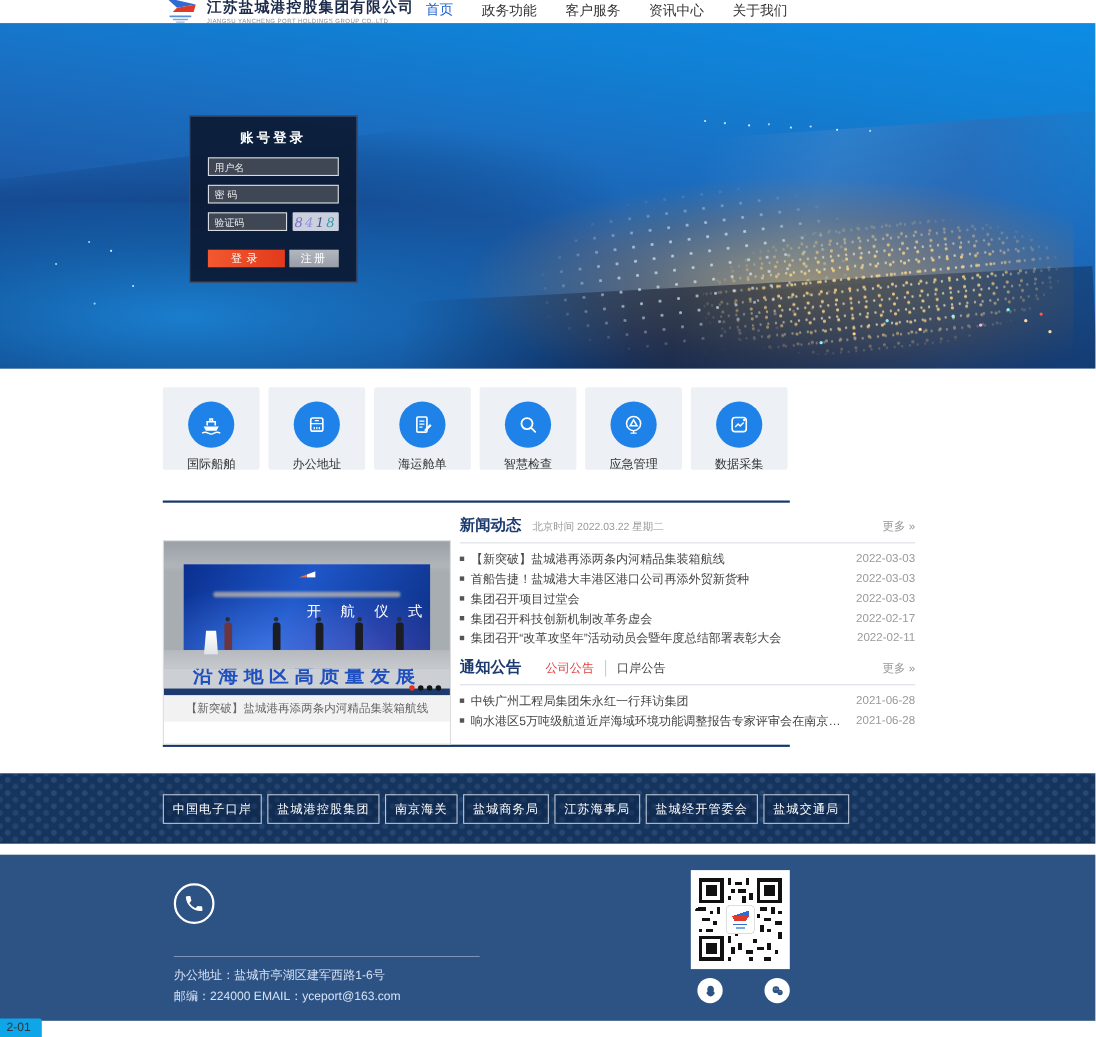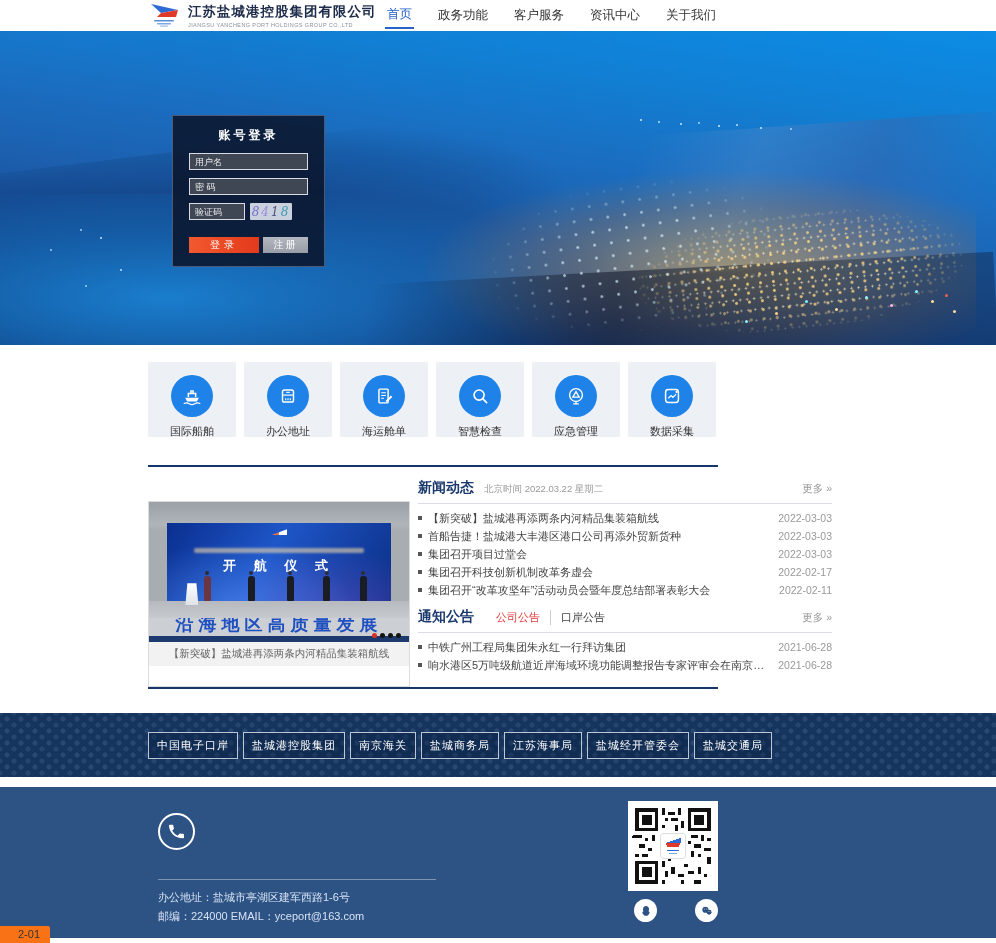--- a/index.html
+++ b/index.html
@@ -3,21 +3,21 @@
 <meta charset="utf-8">
 <style>
   * { box-sizing: border-box; margin: 0; padding: 0; }
   body {
     width: 996px; height: 943px; position: relative; overflow: hidden;
     background: #fff; font-family: "Liberation Sans", sans-serif; color: #333;
   }
   .content { width: 570px; margin-left: 148px; }
 
   
-  .header { height: 31px; background: #fff; display: flex; align-items: center; }
+  .header { height: 21px; background: #fff; display: flex; align-items: center; }
   .header-inner { display: flex; align-items: center; justify-content: space-between; }
   .logo { display: flex; align-items: center; gap: 6px; }
   .logo-text .cn { font-family: "DejaVu Serif", serif; font-weight: bold; font-size: 13.5px; color: #1c2b4a; letter-spacing: 1px; }
   .logo-text .en { font-size: 5.5px; color: #8a8f99; letter-spacing: 0.4px; margin-top: 1px; }
   .nav { display: flex; gap: 22px; align-items: center; }
   .nav-item { font-size: 12.5px; color: #333; cursor: pointer; padding: 4px 2px; }
   .nav-item.active { color: #2563c8; border-bottom: 2px solid #2563c8; }
 
   
   .hero { position: relative; height: 314px; overflow: hidden;
@@ -54,21 +54,21 @@
       -140px 6px 0 #7ef0ff, -170px 18px 0 #ffcf8a, 8px 16px 0 #ffd9a0, -200px 26px 0 #8ef2ff; }
 
   
   .login-panel { position: absolute; left: 172px; top: 84px; width: 153px; height: 152px;
     background: rgba(10,22,44,0.88); border: 1px solid #4a5a78; padding: 11px 16px 0; }
   .login-title { text-align: center; color: #fff; font-size: 12px; font-weight: bold; letter-spacing: 3px; margin-bottom: 9px; font-family: Liberation Serif, serif; }
   .login-input { display: block; width: 119px; height: 17px; background: #3f4654; border: 1px solid #d8dce2;
     color: #f2f2f2; font-size: 9px; padding: 0 5px; margin-bottom: 8px; outline: none; }
   .login-input::placeholder { color: #eaeaea; }
   .captcha-row { display: flex; gap: 5px; }
-  .captcha-row .login-input { width: 56px; }
+  .captcha-row .login-input { width: 72px; }
   .captcha-box { width: 42px; height: 17px; background: #c9d0de; border-radius: 1px; display: flex;
     align-items: center; justify-content: center; font-family: "DejaVu Serif", serif; font-style: italic;
     font-size: 12px; letter-spacing: 2px; cursor: pointer; }
   .btn-row { display: flex; justify-content: space-between; margin-top: 9px; }
   .btn-login { width: 70px; height: 16px; border: none; color: #fff; font-size: 10px; letter-spacing: 4px;
     background: linear-gradient(90deg, #f2592f, #e23a1d); cursor: pointer; }
   .btn-register { width: 45px; height: 16px; border: none; color: #fff; font-size: 10px; letter-spacing: 2px;
     background: linear-gradient(180deg, #b3b8c0, #979ca6); cursor: pointer; }
 
   
@@ -87,22 +87,22 @@
   .slide { position: relative; width: 260px; height: 140px; overflow: hidden;
     background: linear-gradient(180deg, #9aa0a6 0%, #b0b5ba 16%, #a8adb2 20%); }
   .slide .backdrop { position: absolute; left: 7%; right: 7%; top: 15%; height: 56%;
     background: radial-gradient(ellipse at 30% 110%, rgba(90,150,255,0.5), transparent 55%),
       radial-gradient(ellipse at 75% 120%, rgba(140,90,220,0.4), transparent 50%),
       linear-gradient(120deg, #0a2f8f, #1e56c8 45%, #0c2f86); }
   .slide .backdrop .mini-logo { position: absolute; left: 50%; top: 8%; width: 16px; height: 6px; transform: translateX(-50%);
     background: linear-gradient(90deg, #e8734a 50%, #fff 50%); clip-path: polygon(0 100%, 100% 0, 100% 100%); }
   .slide .line-blur { position: absolute; left: 12%; right: 12%; top: 32%; height: 5px; border-radius: 2px;
     background: rgba(255,225,170,0.55); filter: blur(1px); }
-  .slide-heading { position: absolute; left: 0; right: 0; top: 44%; text-align: center; color: #fff;
-    font-size: 13px; font-weight: bold; letter-spacing: 7px; }
+  .slide-heading { position: absolute; left: 0; right: 0; top: 44%; text-align: right; color: #fff;
+    font-size: 13px; font-weight: normal; letter-spacing: 7px; }
   .slide .floor { position: absolute; left: 0; right: 0; top: 71%; height: 12%;
     background: linear-gradient(180deg, #b6babf, #c6cacf); }
   .slide .podium { position: absolute; left: 14%; top: 58%; width: 13px; height: 22px;
     background: linear-gradient(180deg, #fff, #dfe3e8); clip-path: polygon(15% 0, 85% 0, 100% 100%, 0 100%); }
   .slide .fig { position: absolute; top: 53%; width: 7px; height: 25px; background: #1a1d24; border-radius: 3px 3px 1px 1px; }
   .slide .fig::before { content: ""; position: absolute; top: -5px; left: 1.5px; width: 4px; height: 4px;
     border-radius: 50%; background: #2a2d34; }
   .slide .fig.red { background: #6b3642; }
   .slide .strip { position: absolute; left: 0; right: 0; top: 83%; height: 13%; background: #ccd0d5;
     display: flex; align-items: flex-end; justify-content: center; overflow: hidden; }
@@ -152,22 +152,22 @@
   .phone-number { font-size: 23px; font-weight: bold; color: #fff; margin-top: 3px; letter-spacing: 0.5px; }
   .footer-div { position: absolute; left: 10px; top: 92px; width: 278px; border-top: 1px solid rgba(255,255,255,0.38); }
   .addr { position: absolute; left: 10px; top: 101px; font-size: 11px; line-height: 19px; color: #d5e2f5; }
   .qr-box { position: absolute; left: 480px; top: 14px; width: 90px; height: 90px; background: #fff; padding: 4px; }
   .qr-box svg { width: 82px; height: 82px; display: block; }
   .social-row { position: absolute; left: 486px; top: 112px; width: 84px; display: flex; justify-content: space-between; }
   .social-circle { width: 23px; height: 23px; background: #fff; border-radius: 50%; display: flex;
     align-items: center; justify-content: center; cursor: pointer; }
   .social-circle svg { width: 14px; height: 14px; }
 
-  .status-tooltip { position: absolute; left: 0; bottom: 0; background: #f97316; color: #333;
-    font-size: 11px; padding: 2px 10px 3px 18px; border-radius: 0 2px 0 0; }
+  .status-tooltip { position: absolute; left: 0; bottom: 0; background: #0ea5e9; color: #333;
+    font-size: 11px; padding: 2px 10px 3px 6px; border-radius: 0 2px 0 0; }
 </style>
 </head>
 <body>
 
 <div class="header">
   <div class="content header-inner">
     <div class="logo">
       <span>
         <svg width="34" height="26" viewBox="0 0 34 26">
           <polygon points="3,3 30,9 13,12" fill="#2e6bd4"></polygon>

